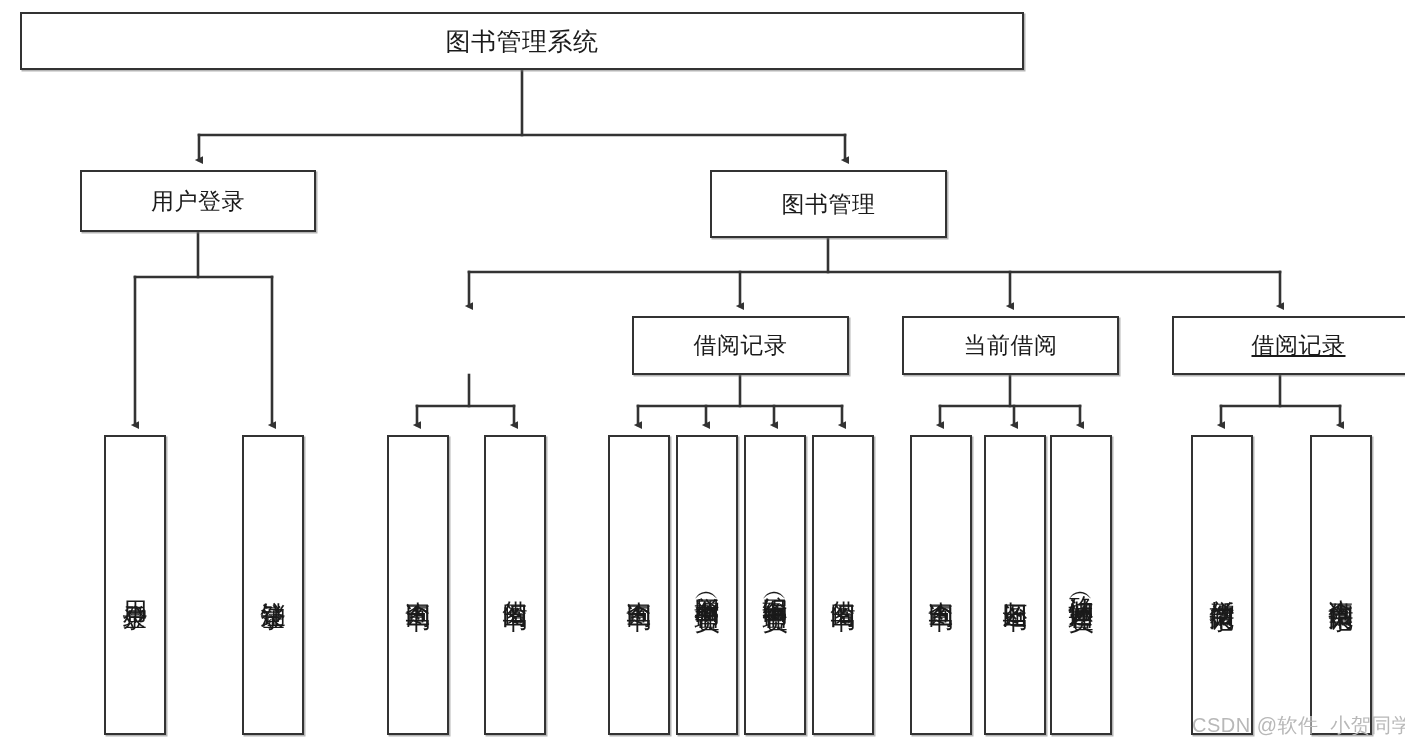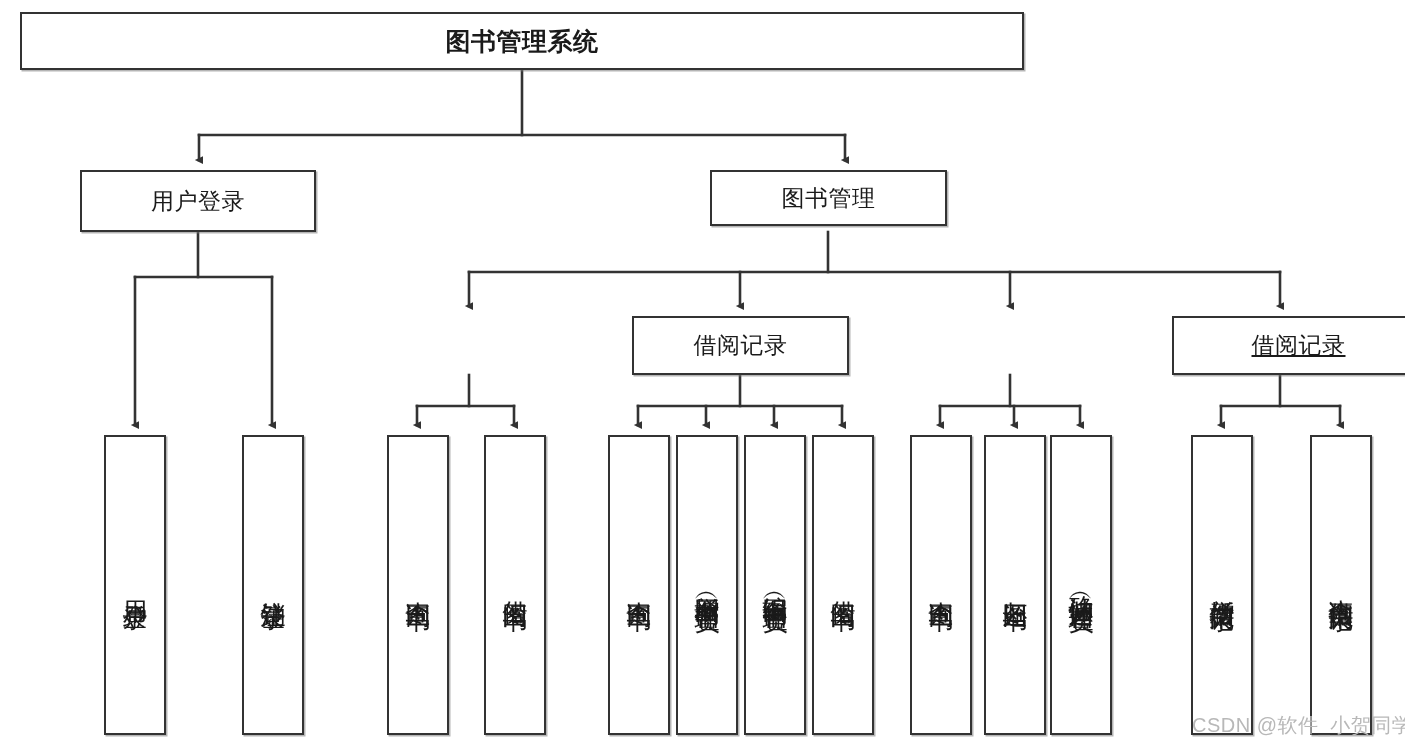--- a/index.html
+++ b/index.html
@@ -110,33 +110,36 @@
       <path d="M1014,406 L1014,425" marker-end="url(#arrow)"></path>
       <path d="M1080,406 L1080,425" marker-end="url(#arrow)"></path>
 
       <path d="M1280,375 L1280,406"></path>
       <path d="M1221,406 L1340,406"></path>
       <path d="M1221,406 L1221,425" marker-end="url(#arrow)"></path>
       <path d="M1340,406 L1340,425" marker-end="url(#arrow)"></path>
     </g>
   </svg>
 
-  <div class="node root" style="left:20px; top:12px; width:1004px; height:58px;font-weight:bold;">
+  <div class="node root" style="left:20px; top:12px; width:1004px; height:58px;">
     <span class="node-label">图书管理系统</span>
   </div>
 
   <div class="node" style="left:80px; top:170px; width:236px; height:62px;">
     <span class="node-label">用户登录</span>
   </div>
-  <div class="node" style="left:710px; top:170px; width:237px; height:56px;">
+  <div class="node" style="left:710px; top:170px; width:237px; height:68px;">
     <span class="node-label">图书管理</span>
   </div>
 
   <div class="node" style="left:632px; top:316px; width:217px; height:59px;">
     <span class="node-label">借阅记录</span>
+  </div>
+  <div class="node" style="left:902px; top:316px; width:217px; height:59px;">
+    <span class="node-label">当前借阅</span>
   </div>
   <div class="node" style="left:1172px; top:316px; width:253px; height:59px;text-decoration:underline;">
     <span class="node-label">借阅记录</span>
   </div>
 
   <div class="node vertical" style="left:104px; top:435px; width:62px; height:300px;">
     <span class="node-label">用户登录</span>
   </div>
   <div class="node vertical" style="left:242px; top:435px; width:62px; height:300px;">
     <span class="node-label">注销登录</span>

